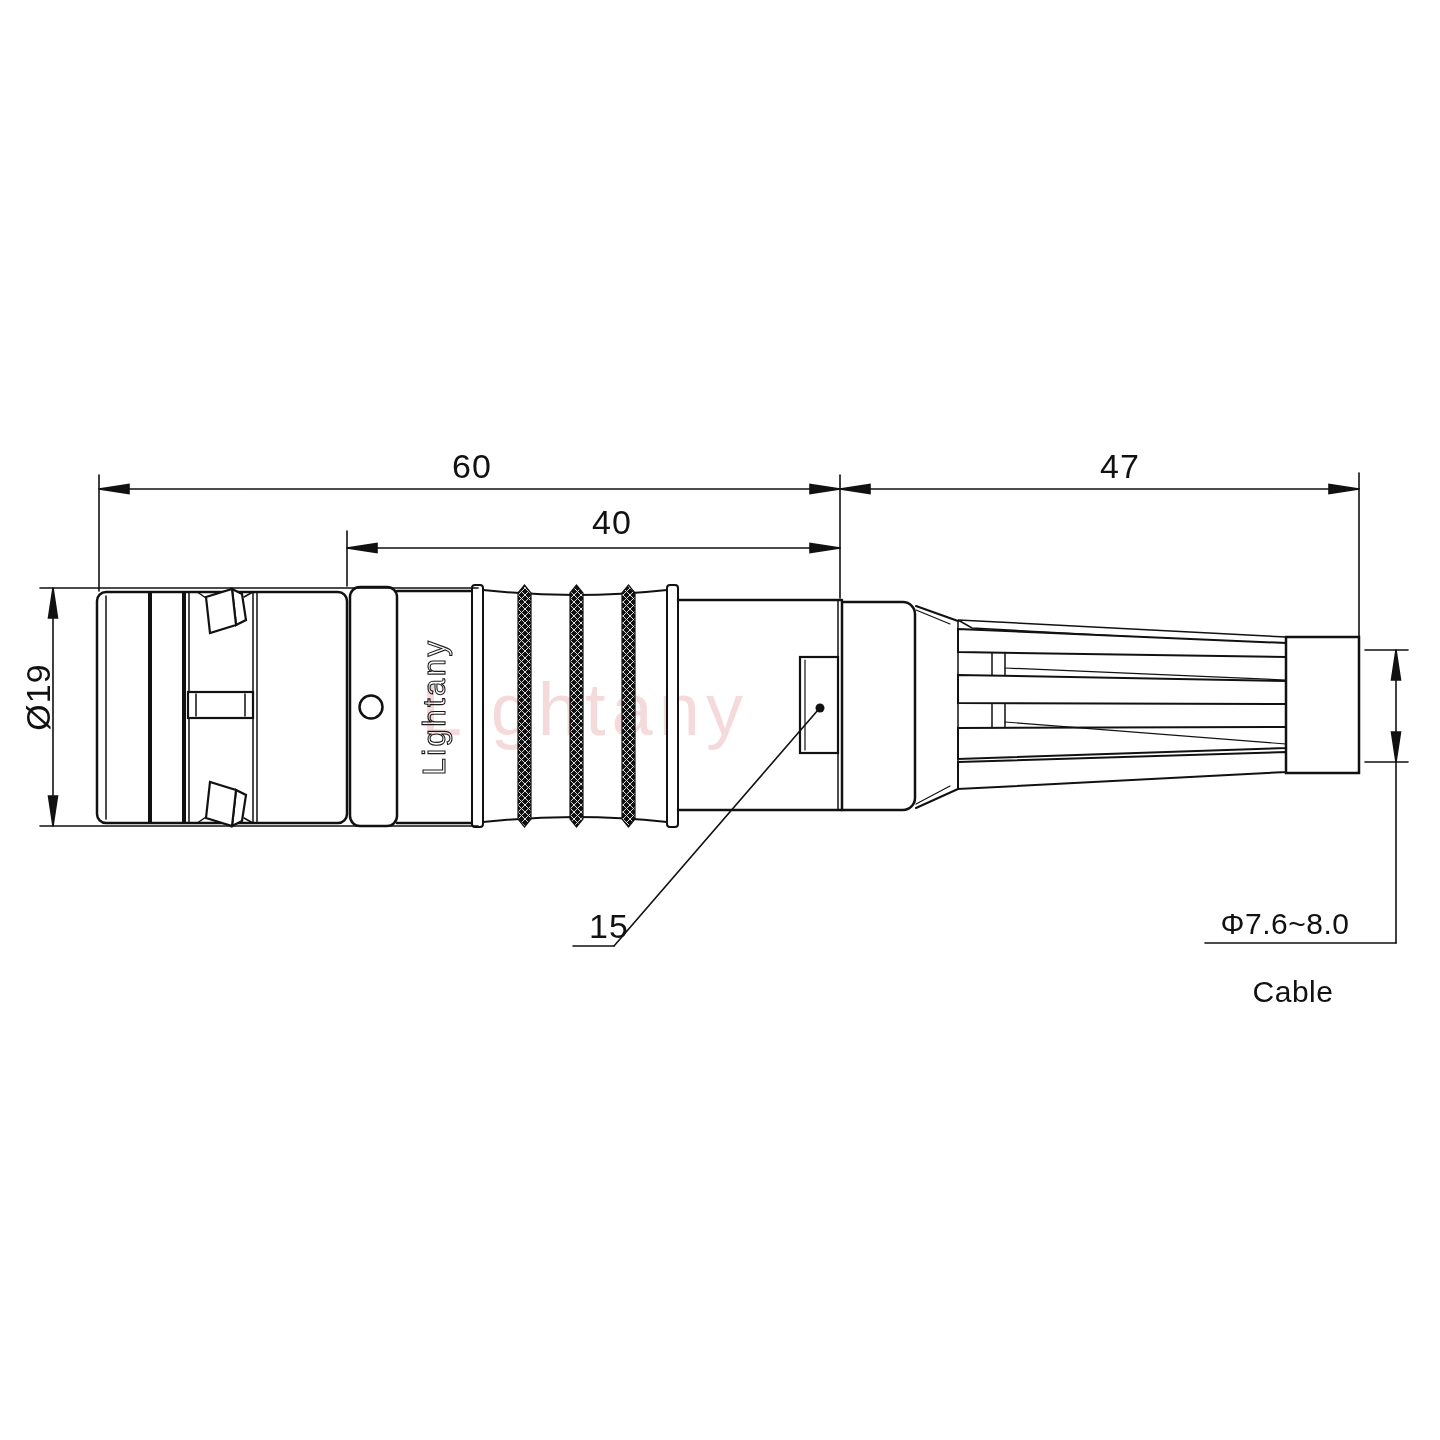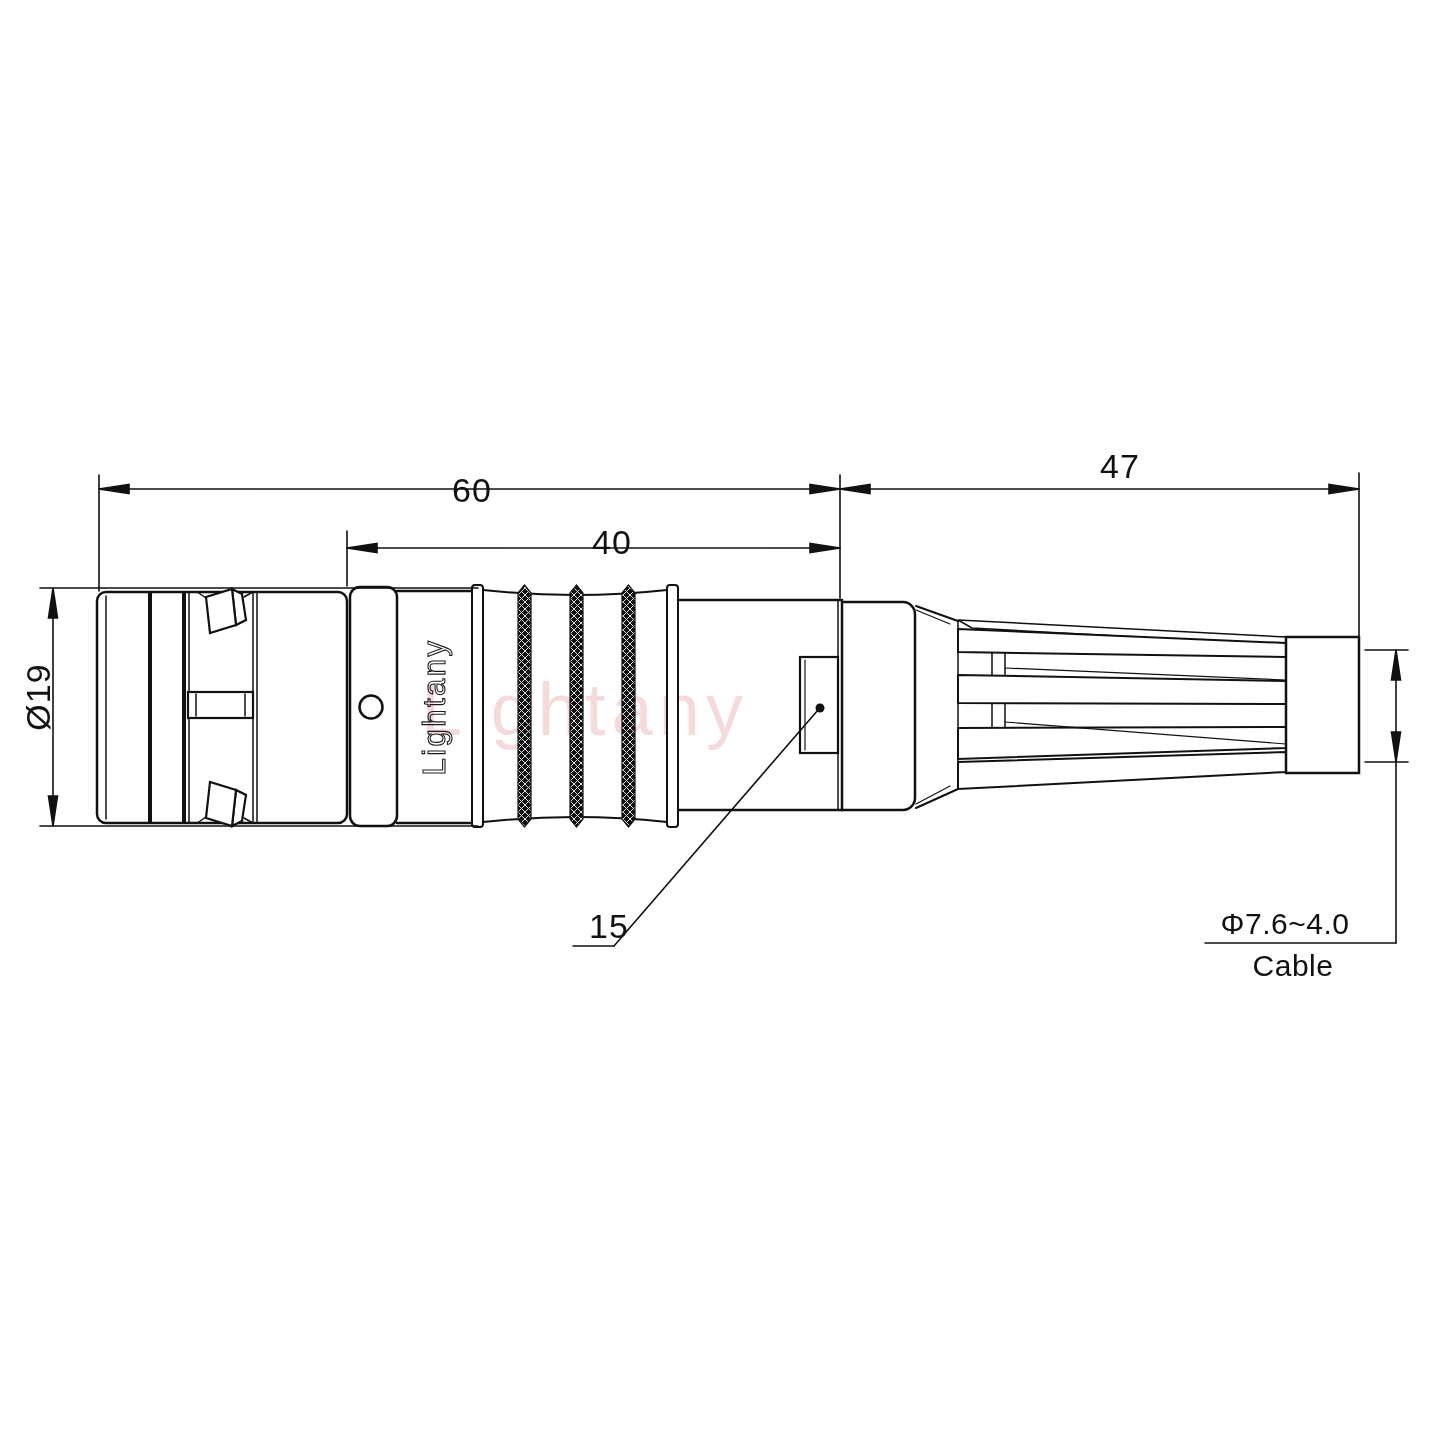--- a/index.html
+++ b/index.html
@@ -1,27 +1,27 @@
 <!DOCTYPE html>
 <html><head>
 <meta charset="utf-8">
 <style>
   html,body{margin:0;padding:0;background:#ffffff;}
   body{width:1440px;height:1440px;font-family:"Liberation Sans",sans-serif;}
   .canvas{position:relative;width:1440px;height:1440px;background:#fff;overflow:hidden;}
   .canvas svg{position:absolute;left:0;top:0;}
   .dim{position:absolute;color:#111;font-size:34px;line-height:40px;text-align:center;letter-spacing:1px;}
   .dim.small{font-size:30px;line-height:36px;letter-spacing:0.5px;}
-  .t60{left:432px;top:446px;width:80px;margin-top:24px;}
-  .t40{left:572px;top:522px;width:80px;text-align:center;}
+  .t60{left:432px;top:446px;width:80px;}
+  .t40{left:572px;top:502px;width:80px;text-align:center;}
   .t42{left:1080px;top:446px;width:80px;}
   .t15{left:569px;top:906px;width:80px;}
   .tdia19{left:-32px;top:677px;width:140px;height:40px;transform:rotate(-90deg);}
   .tcabdia{left:1204px;top:906px;width:162px;}
-  .tcable{left:1204px;top:948px;width:178px;}
+  .tcable{left:1204px;top:974px;width:178px;}
 </style>
 </head>
 <body>
 
 <div class="canvas">
 
 <svg width="1440" height="1440" viewBox="0 0 1440 1440">
   <defs>
     <pattern id="knurlpat" patternUnits="userSpaceOnUse" width="7" height="7">
       <rect width="7" height="7" fill="#111"></rect>
@@ -167,16 +167,16 @@
   </g>
 
   <text transform="translate(434,707) rotate(-90)" text-anchor="middle" dominant-baseline="central" font-size="31" letter-spacing="2.5" fill="none" stroke="#1a1a1a" stroke-width="1.1" font-family="Liberation Sans, sans-serif">Lightany</text>
 </svg>
 
 <div class="dim t60">60</div>
 <div class="dim t40">40</div>
 <div class="dim t42">47</div>
 <div class="dim tdia19">Ø19</div>
 <div class="dim t15">15</div>
-<div class="dim small tcabdia">Φ7.6~4.0</div>
+<div class="dim small tcabdia">Φ7.6~8.0</div>
 <div class="dim small tcable">Cable</div>
 
 </div>
 
 </body></html>

